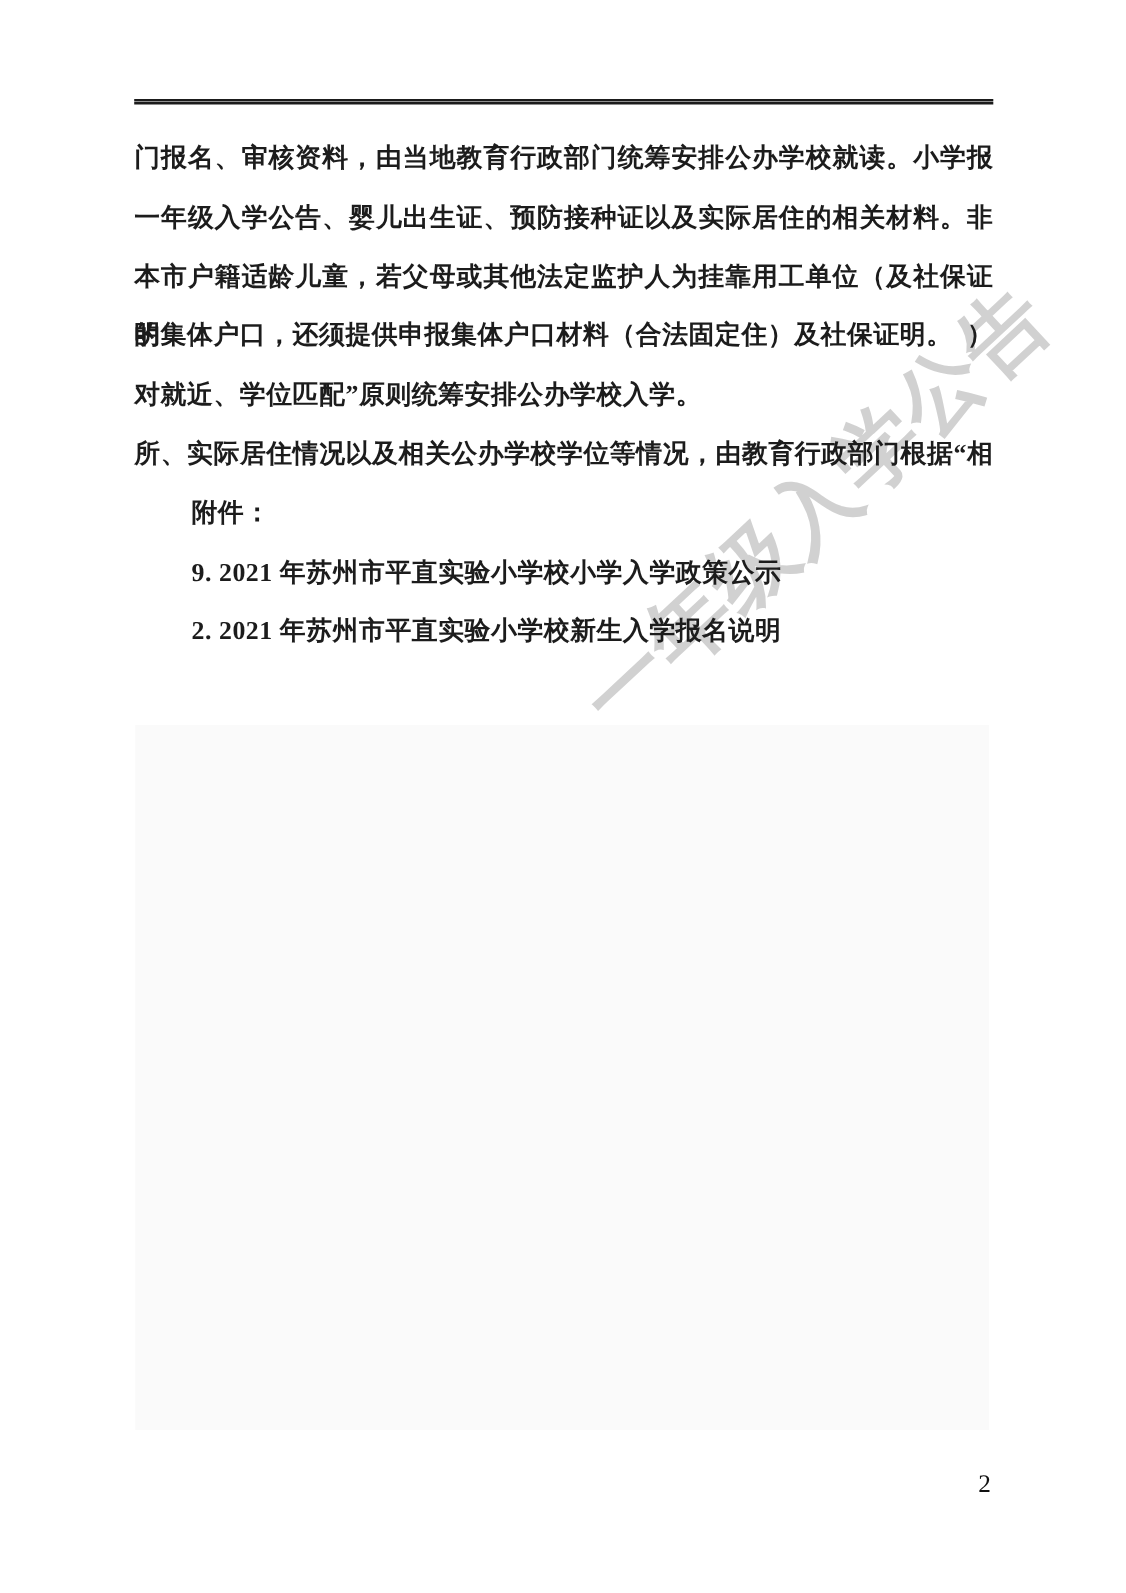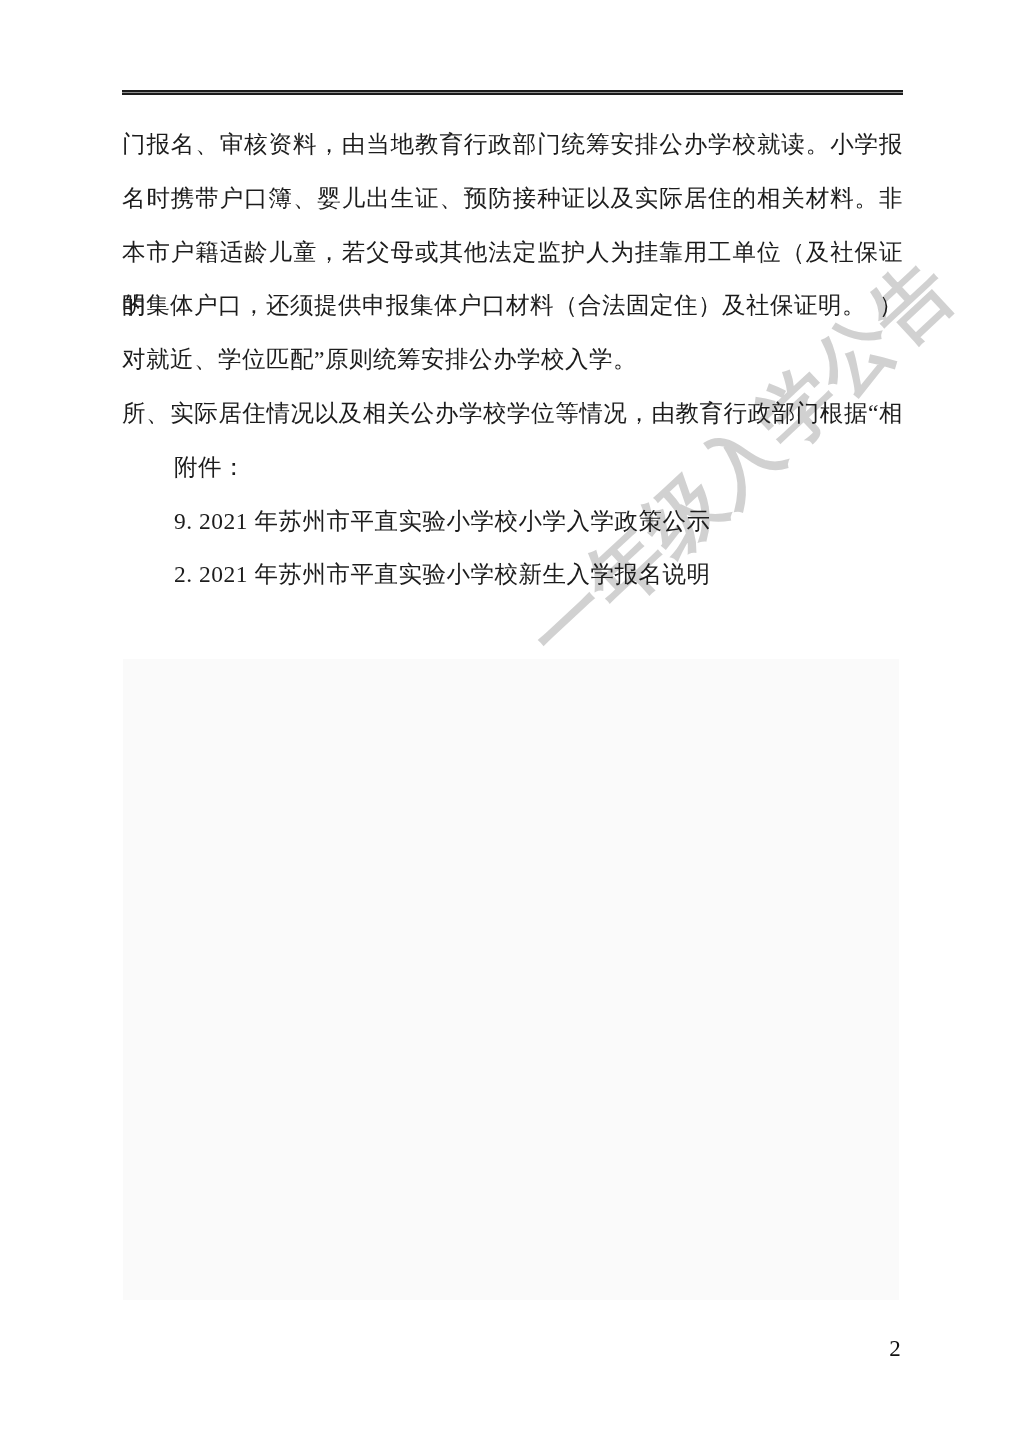--- a/index.html
+++ b/index.html
@@ -61,20 +61,21 @@
     width: 781px;
     z-index: 3;
     font-size: 23.5px;
     color: #1c1c1c;
     letter-spacing: 0.5px;
   }
   .line {
     height: 53.8px;
     line-height: 53.8px;
     white-space: nowrap;
+    font-weight: bold;
   }
   .line.justify {
     white-space: normal;
     text-align: justify;
     text-align-last: justify;
     text-justify: inter-character;
   }
   .line.indent {
     padding-left: 52px;
   }
@@ -98,21 +99,21 @@
 <div class="page">
 
   <div class="header-rule"></div>
 
   <div class="watermark">一年级入学公告</div>
 
   <div class="gray-block"></div>
 
   <div class="content">
     <div class="line justify">门报名、审核资料，由当地教育行政部门统筹安排公办学校就读。小学报</div>
-    <div class="line justify">名时携带户口簿、婴儿出生证、预防接种证以及实际居住的相关材料。非</div>
+    <div class="line justify">一年级入学公告、婴儿出生证、预防接种证以及实际居住的相关材料。非</div>
     <div class="line justify">本市户籍适龄儿童，若父母或其他法定监护人为挂靠用工单位（及社保证明）</div>
     <div class="line">的集体户口，还须提供申报集体户口材料（合法固定住）及社保证明。</div>
     <div class="line">对就近、学位匹配”原则统筹安排公办学校入学。</div>
     <div class="line justify">所、实际居住情况以及相关公办学校学位等情况，由教育行政部门根据“相</div>
     <div class="line indent">附件：</div>
     <div class="line indent">9. 2021 年苏州市平直实验小学校小学入学政策公示</div>
     <div class="line indent">2. 2021 年苏州市平直实验小学校新生入学报名说明</div>
   </div>
 
   <div class="page-number">2</div>

